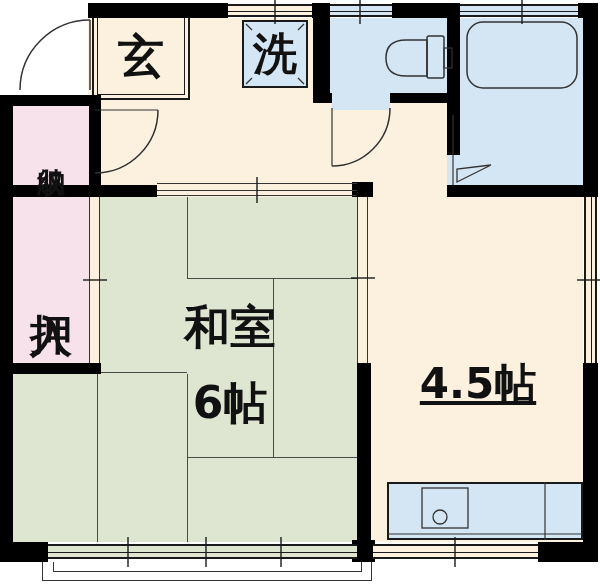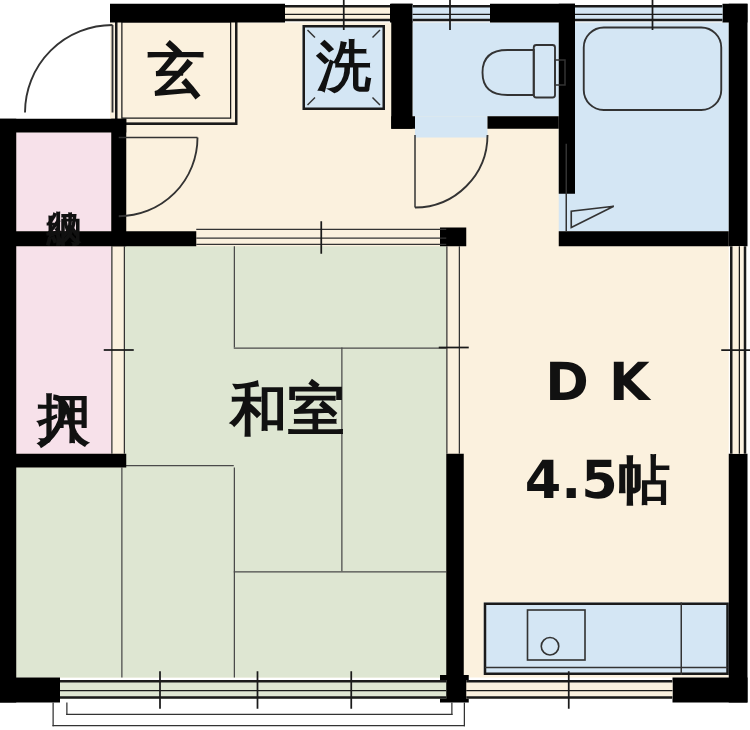--- a/index.html
+++ b/index.html
@@ -89,22 +89,22 @@
   <div class="sd-h" style="left:157px;top:183px;width:200px;height:13px;"></div>
 
   <div class="balc" style="left:42px;top:562px;width:330px;height:19px;"></div>
   <div class="balc" style="left:53px;top:562px;width:309px;height:10px;"></div>
 
   <div class="lbl" style="left:92px;top:12px;width:98px;height:88px;font-size:46px;">玄</div>
   <div class="lbl" style="left:242px;top:20px;width:66px;height:68px;font-size:44px;">洗</div>
   <div class="lbl vert" style="left:13px;top:106px;width:76px;height:79px;font-size:28px;">収納</div>
   <div class="lbl vert" style="left:13px;top:197px;width:76px;height:166px;font-size:42px;">押入</div>
   <div class="lbl" style="left:100px;top:302px;width:260px;height:58px;font-size:46px;font-family:Liberation Mono, monospace;">和室</div>
-  <div class="lbl" style="left:373px;top:280px;width:210px;height:52px;font-size:42px;letter-spacing:16px;text-indent:16px;">DK</div>
-  <div class="lbl" style="left:373px;top:358px;width:210px;height:52px;font-size:42px;">4.5帖</div>
+  <div class="lbl" style="left:100px;top:376px;width:260px;height:54px;font-size:44px;">6帖</div>
+  <div class="lbl" style="left:373px;top:358px;width:210px;height:52px;font-size:42px;text-decoration:underline;">4.5帖</div>
 
   <svg class="overlay" width="600" height="584" viewBox="0 0 600 584">
 
     <path d="M20,90 A70,70 0 0 1 90,20" fill="none" stroke="#333" stroke-width="1.5"></path>
     <line x1="90" y1="20" x2="90" y2="90" stroke="#333" stroke-width="1.5"></line>
 
     <path d="M158,110 A63,63 0 0 1 95,173" fill="none" stroke="#333" stroke-width="1.5"></path>
     <line x1="95" y1="110" x2="158" y2="110" stroke="#333" stroke-width="1.2"></line>
 
     <path d="M390,108 A58,58 0 0 1 332,166" fill="none" stroke="#333" stroke-width="1.5"></path>

